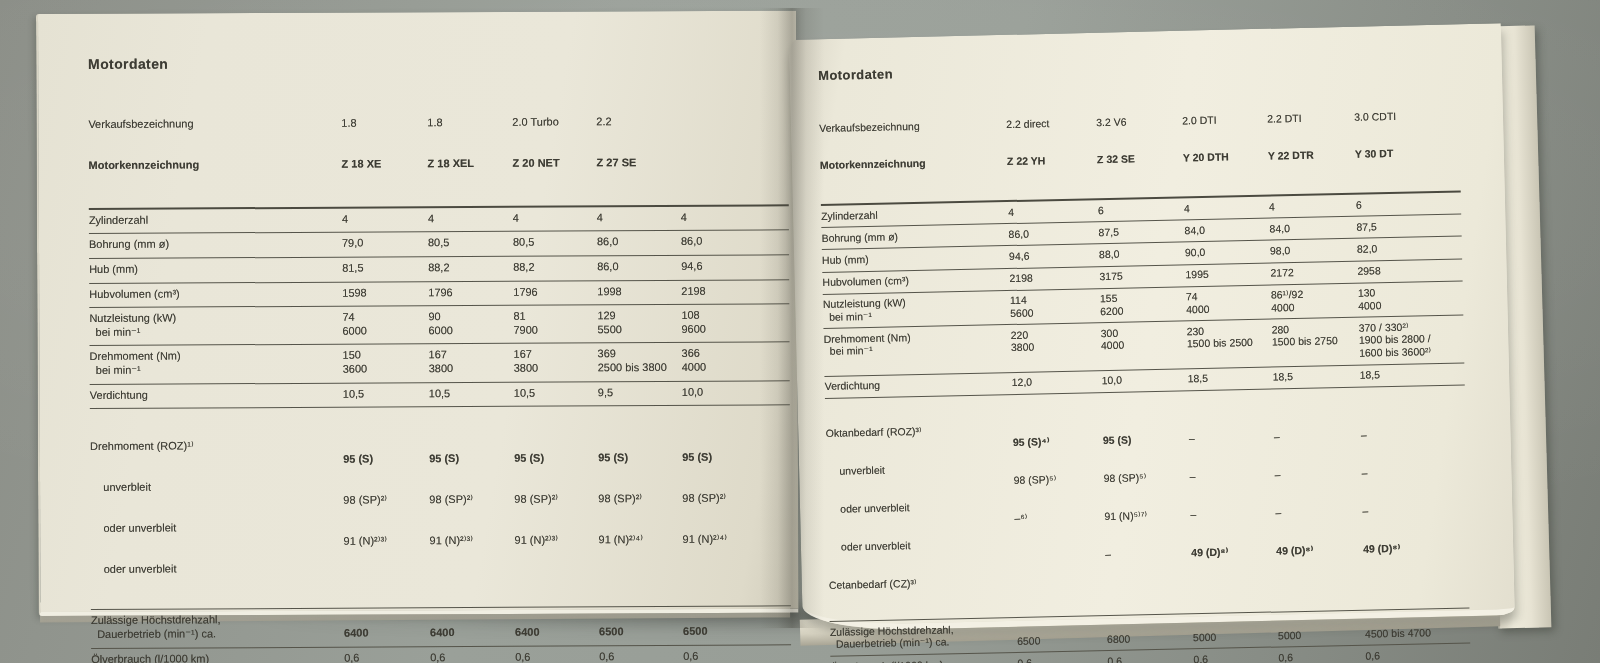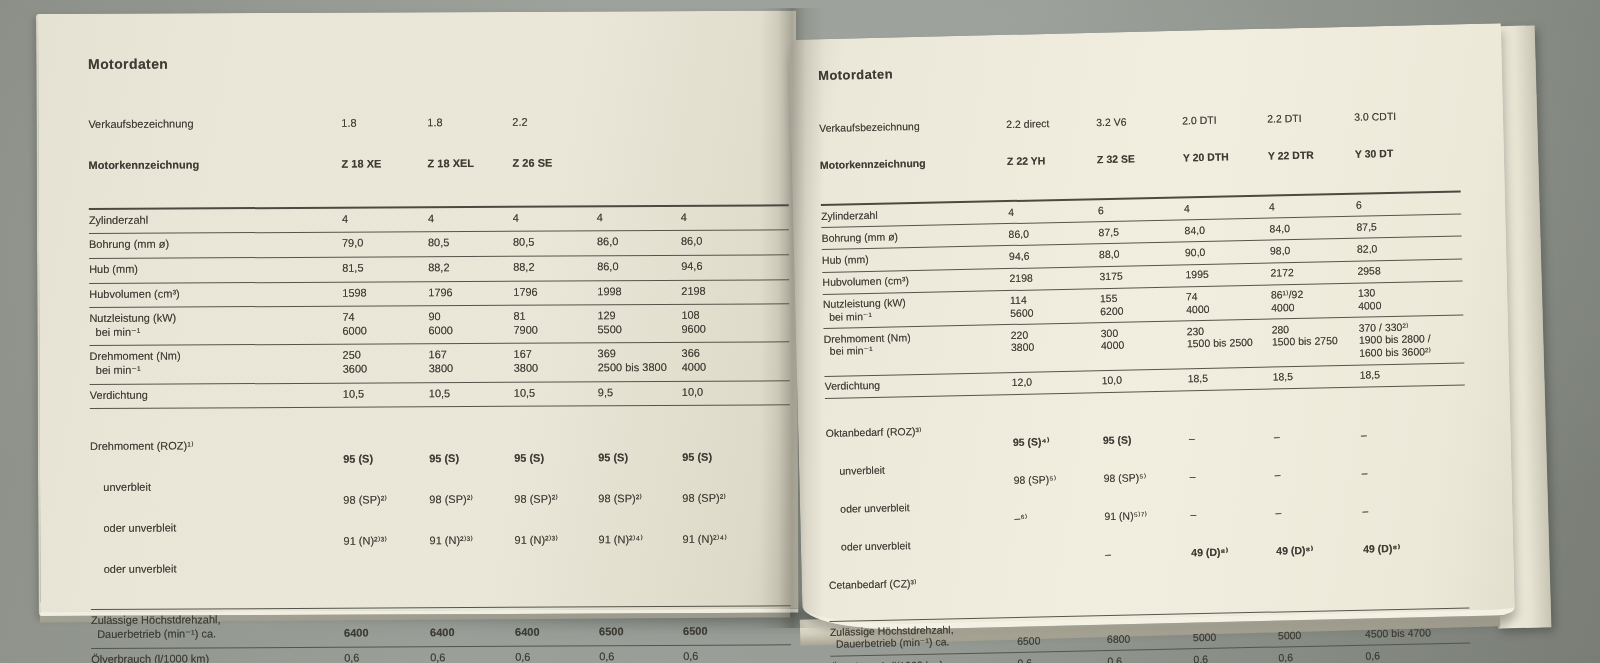--- a/index.html
+++ b/index.html
@@ -96,22 +96,26 @@
         </div>
         <div class="td hd">
           <span>1.8</span>
           <span class="b">Z 18 XE</span>
         </div>
         <div class="td hd">
           <span>1.8</span>
           <span class="b">Z 18 XEL</span>
         </div>
         <div class="td hd">
+          <span>2.0 Turbo</span>
+          <span class="b">Z 20 NET</span>
+        </div>
+        <div class="td hd">
           <span>2.2</span>
-          <span class="b">Z 26 SE</span>
+          <span class="b">Z 27 SE</span>
         </div>
       </div>
 
       <div class="tr">
         <div class="lb">Zylinderzahl</div>
         <div class="td">4</div>
         <div class="td">4</div>
         <div class="td">4</div>
         <div class="td">4</div>
         <div class="td">4</div>
@@ -150,21 +154,21 @@
         <div class="td">81
 7900</div>
         <div class="td">129
 5500</div>
         <div class="td">108
 9600</div>
       </div>
       <div class="tr">
         <div class="lb">Drehmoment (Nm)
   bei min⁻¹</div>
-        <div class="td">250
+        <div class="td">150
 3600</div>
         <div class="td">167
 3800</div>
         <div class="td">167
 3800</div>
         <div class="td">369
 2500 bis 3800</div>
         <div class="td">366
 4000</div>
       </div>

